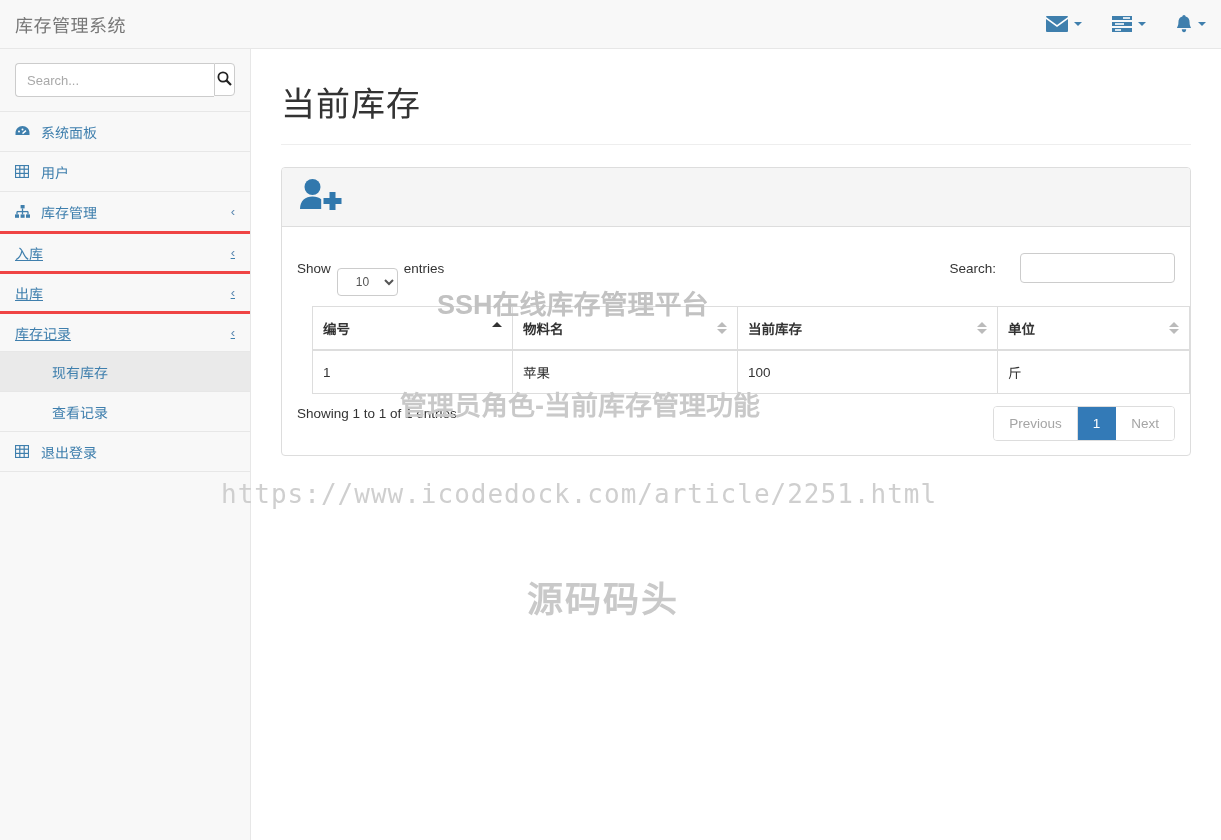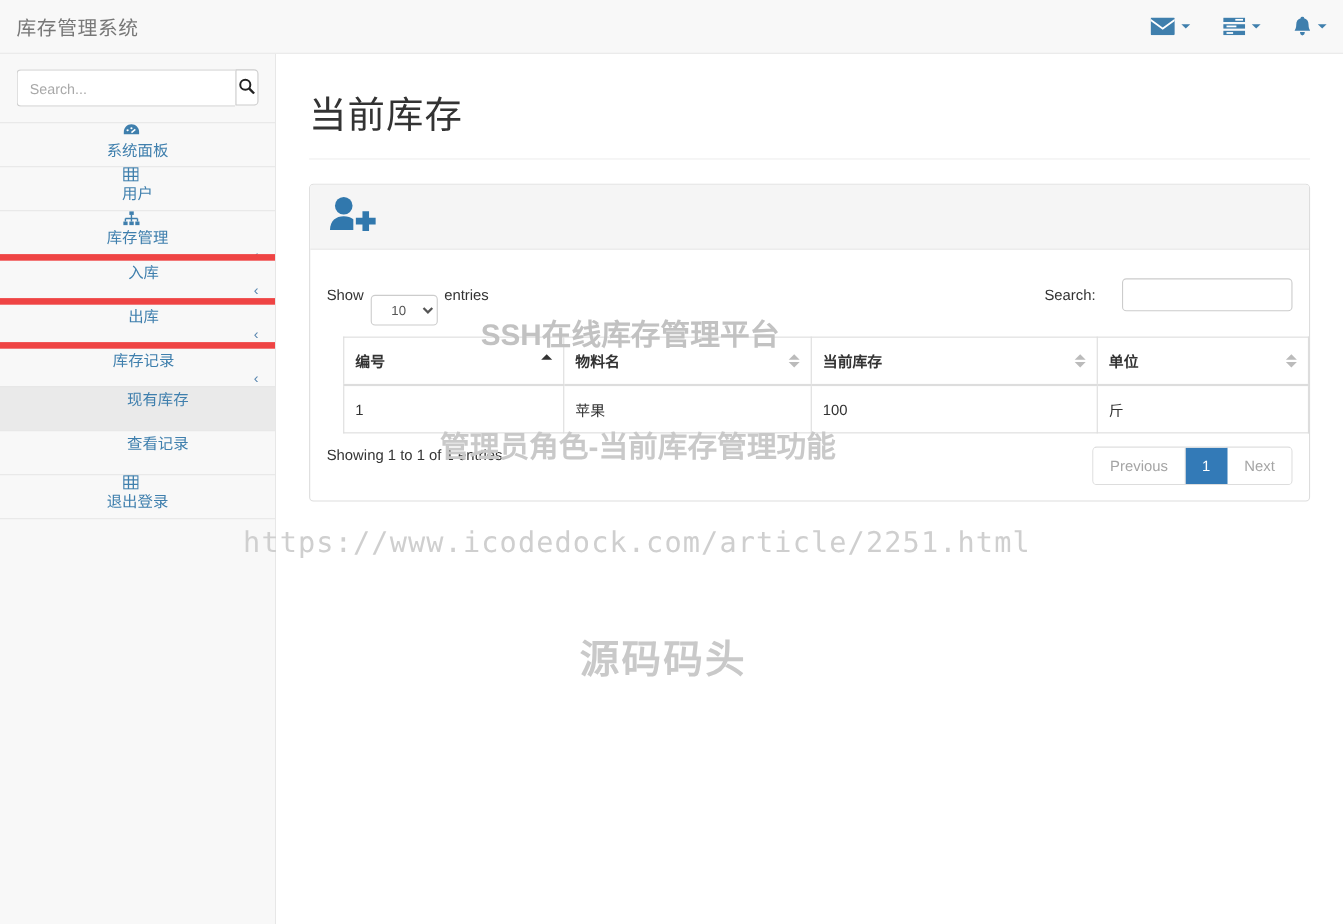--- a/index.html
+++ b/index.html
@@ -80,30 +80,30 @@
   .nav-list { list-style: none; margin: 0; padding: 0; }
   .nav-item {
     position: relative;
     display: flex; align-items: center;
     height: 40px;
     padding: 0 15px;
     border-top: 1px solid #e7e7e7;
     color: #3f7fad;
     font-size: 14px;
     cursor: pointer;
-    flex-direction: column;
   }
   .nav-item .ico {
     width: 18px; margin-right: 8px;
     display: inline-flex; align-items: center; justify-content: flex-start;
     color: #3f7fad;
   }
   .nav-item.sub {
-    border-top: 6px solid #ef4444;
-    padding-left: 26px;
+    border-top: 3px solid #ef4444;
+    padding-left: 15px;
+    text-decoration: underline;
   }
   .nav-item.sub2 {
     border-top: 1px solid #e7e7e7;
     padding-left: 52px;
   }
   .nav-item.active { background: #eaeaea; }
   .chev {
     margin-left: auto;
     color: #5a87b0;
     font-size: 13px;

